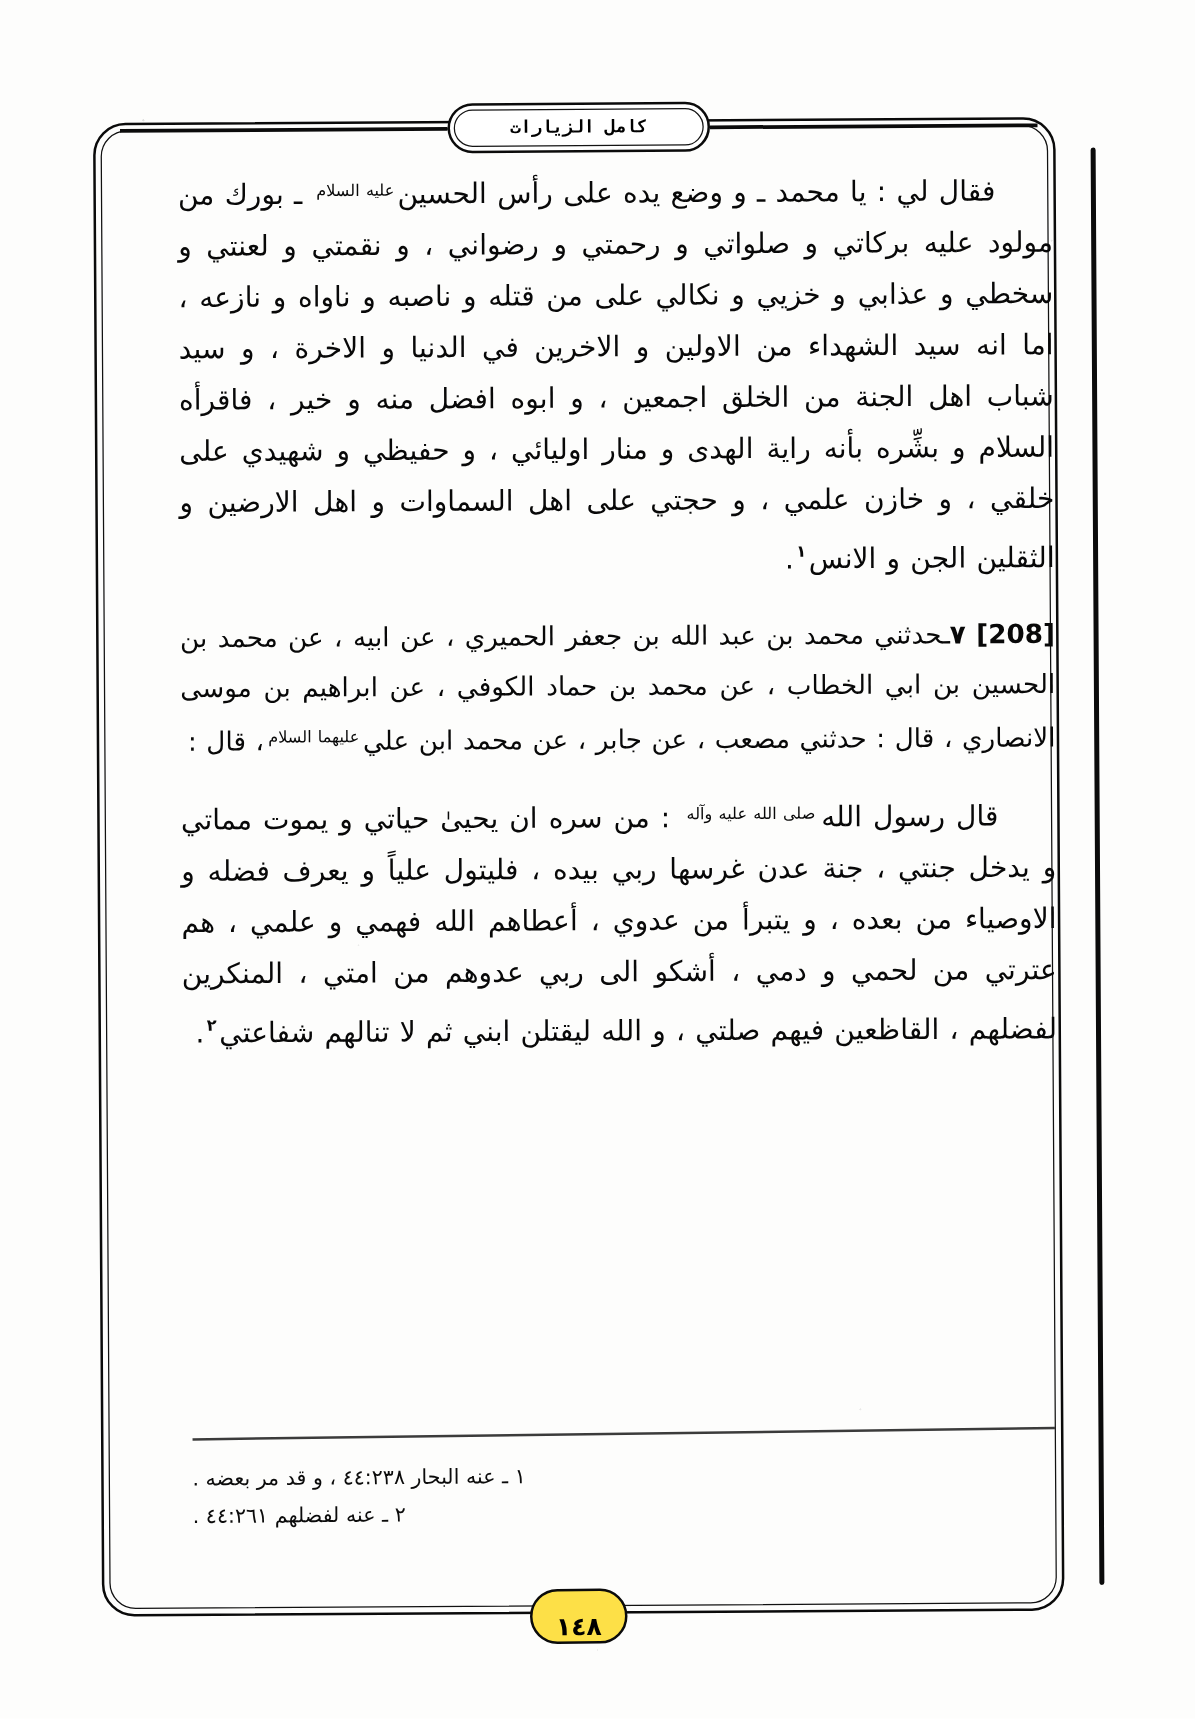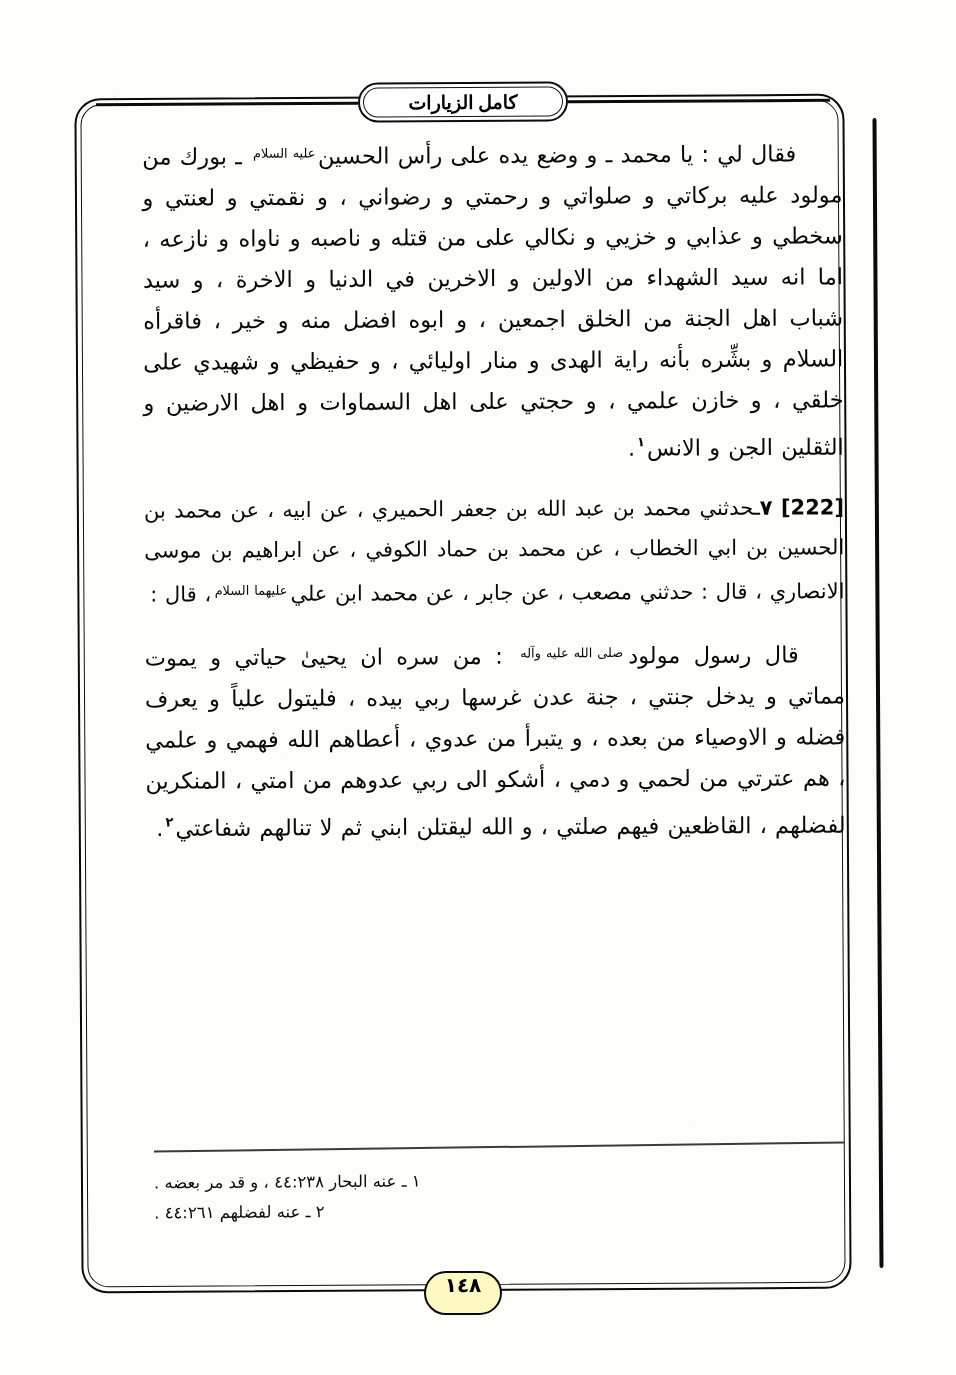--- a/index.html
+++ b/index.html
@@ -105,22 +105,22 @@
   }
   #header-pill::after {
     content: "";
     position: absolute;
     left: 3px; top: 3px; right: 3px; bottom: 3px;
     border: 1px solid #141414;
     border-radius: 17px;
     pointer-events: none;
   }
   .header-title {
-    font-family: Liberation Serif, serif;
-    font-size: 19px;
+    font-family: Liberation Mono, monospace;
+    font-size: 14px;
     font-weight: 700;
     letter-spacing: 2px;
     white-space: nowrap;
     position: relative;
     z-index: 2;
   }
 
   
   #footer-band {
     position: absolute;
@@ -132,23 +132,23 @@
   }
   #footer-pill {
     position: absolute;
     left: 50%;
     top: 0;
     transform: translateX(-50%);
     width: 78px;
     height: 44px;
     border: 2.5px solid #0b0b0b;
     border-radius: 22px;
-    background: #fef9c3;
+    background: #fde047;
     display: flex;
-    align-items: flex-start;
+    align-items: flex-end;
     justify-content: center;
     box-sizing: border-box;
   }
   .footer-number {
     font-size: 20px;
     font-weight: 700;
     letter-spacing: 1px;
   }
 
   
@@ -247,26 +247,26 @@
   </div>
 
   <div id="text-column">
 
     <p class="para last-right">
       <span class="lead-space"></span><span>فقال لي : يا محمد ـ و وضع يده على رأس الحسين</span><span class="honorific">عليه السلام</span>
       <span>ـ بورك من مولود عليه بركاتي و صلواتي و رحمتي و رضواني ، و نقمتي و لعنتي و سخطي و عذابي و خزيي و نكالي على من قتله و ناصبه و ناواه و نازعه ، اما انه سيد الشهداء من الاولين و الاخرين في الدنيا و الاخرة ، و سيد شباب اهل الجنة من الخلق اجمعين ، و ابوه افضل منه و خير ، فاقرأه السلام و بشِّره بأنه راية الهدى و منار اوليائي ، و حفيظي و شهيدي على خلقي ، و خازن علمي ، و حجتي على اهل السماوات و اهل الارضين و الثقلين الجن و الانس</span><span class="fn-ref">١</span><span>.</span>
     </p>
 
     <p class="para narrator last-right">
-      <span class="hadith-num">[222]</span>
+      <span class="hadith-num">[208]</span>
       <span class="hadith-num">٧</span><span>ـ</span><span>حدثني محمد بن عبد الله بن جعفر الحميري ، عن ابيه ، عن محمد بن الحسين بن ابي الخطاب ، عن محمد بن حماد الكوفي ، عن ابراهيم بن موسى الانصاري ، قال : حدثني مصعب ، عن جابر ، عن محمد ابن علي</span><span class="honorific">عليهما السلام</span><span>، قال :</span>
     </p>
 
     <p class="para last-right">
-      <span class="lead-space"></span><span>قال رسول مولود</span><span class="honorific">صلى الله عليه وآله</span>
+      <span class="lead-space"></span><span>قال رسول الله</span><span class="honorific">صلى الله عليه وآله</span>
       <span>: من سره ان يحيىٰ حياتي و يموت مماتي و يدخل جنتي ، جنة عدن غرسها ربي بيده ، فليتول علياً و يعرف فضله و الاوصياء من بعده ، و يتبرأ من عدوي ، أعطاهم الله فهمي و علمي ، هم عترتي من لحمي و دمي ، أشكو الى ربي عدوهم من امتي ، المنكرين لفضلهم ، القاظعين فيهم صلتي ، و الله ليقتلن ابني ثم لا تنالهم شفاعتي</span><span class="fn-ref">٢</span><span>.</span>
     </p>
 
   </div>
 
   <div id="footnote-rule"></div>
 
   <div id="footnotes">
     <div class="footnote">
       <span class="fn-body">١</span>

